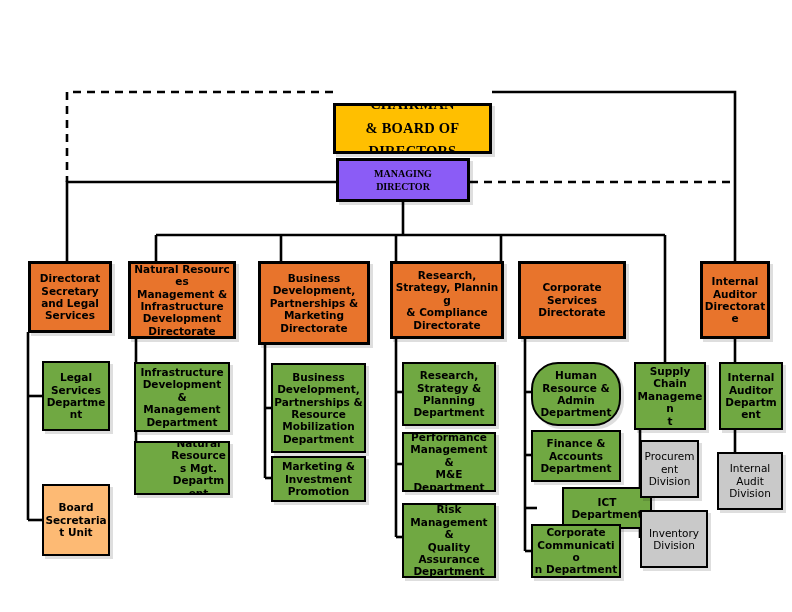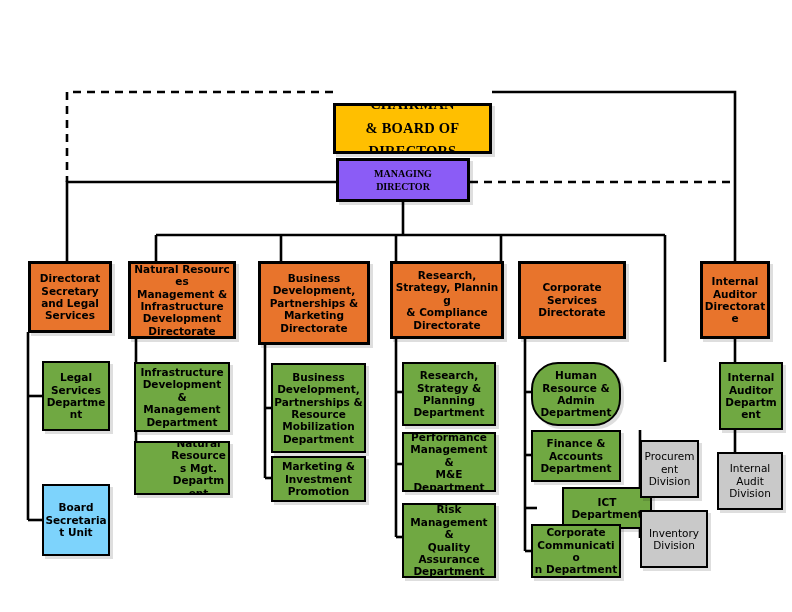--- a/index.html
+++ b/index.html
@@ -63,21 +63,21 @@
     font-weight:bold;
     border-width:3px;
   }
   .node.department{
     background:#70A842;
     font-size:10.5px;
     font-weight:bold;
     border-width:2px;
   }
   .node.unit{
-    background:#7dd3fc;
+    background:#fdba74;
     font-size:10.5px;
     font-weight:bold;
     border-width:2px;
   }
   .node.division{
     background:#C9C9C9;
     font-size:10.5px;
     font-weight:normal;
     border-width:2px;
   }
@@ -273,20 +273,26 @@
     <span class="lbl">ICT
 Department</span>
   </div>
 
   <div class="node department" style="left:531px;top:524px;width:90px;height:54px;">
     <span class="lbl">Corporate
 Communicatio
 n Department</span>
   </div>
 
+  <div class="node department" style="left:634px;top:362px;width:72px;height:68px;">
+    <span class="lbl">Supply
+Chain
+Managemen
+t</span>
+  </div>
 
   <div class="node division" style="left:640px;top:440px;width:59px;height:58px;">
     <span class="lbl">Procurem
 ent
 Division</span>
   </div>
 
   <div class="node division" style="left:640px;top:510px;width:68px;height:58px;">
     <span class="lbl">Inventory
 Division</span>

